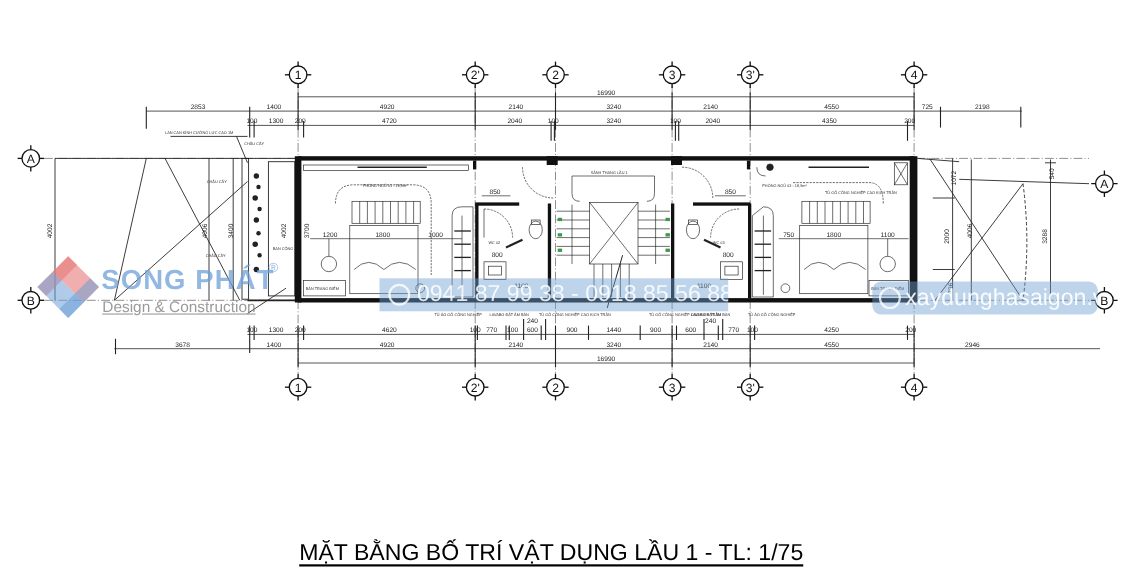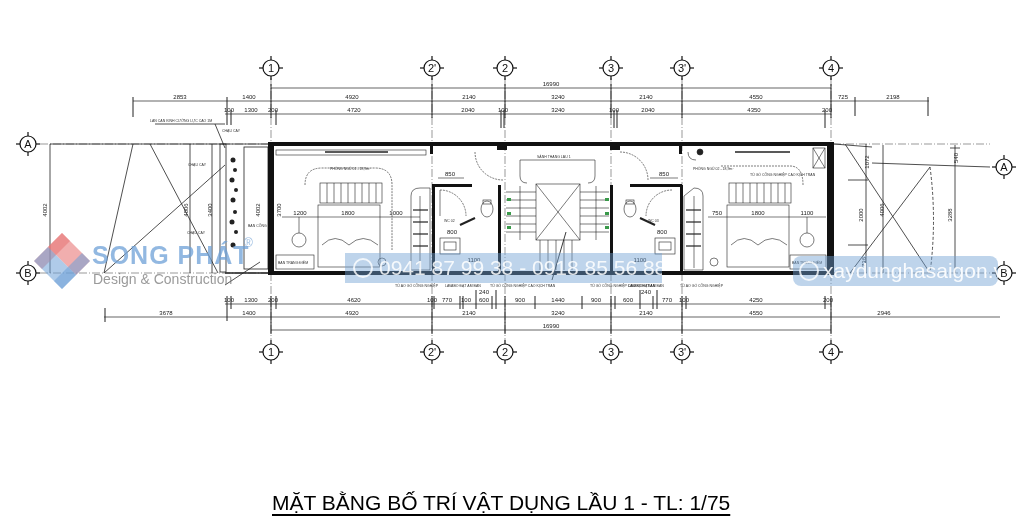--- a/index.html
+++ b/index.html
@@ -9,21 +9,21 @@
   .dimv { font-family:"Liberation Sans", sans-serif; font-size:6px; fill:#222; }
   .grid-label { font-family:"Liberation Sans", sans-serif; font-size:11px; fill:#111; }
   .room-lbl { font-family:"Liberation Sans", sans-serif; font-size:3.5px; fill:#333; }
   .title {
     position:absolute; left:272px; top:491px; font-size:21px; color:#000000;
     text-decoration:underline; text-underline-offset:4px; white-space:nowrap;
     font-family:"Liberation Sans", sans-serif;
   }
   .wm-logo { position:absolute; left:24px; top:228px; width:200px; height:70px; }
   .wm-brand { position:absolute; left:92px; top:241px; font-size:25px; font-weight:bold; color:rgba(110,160,215,0.75); letter-spacing:1px; font-family:"Liberation Sans", sans-serif; }
-  .wm-sub { position:absolute; left:93px; top:271px; font-size:14px; color:rgba(120,120,120,0.75); font-family:"Liberation Sans", sans-serif; }
+  .wm-sub { position:absolute; left:93px; top:271px; font-size:14px; color:rgba(120,120,120,0.75); font-family:"Liberation Sans", sans-serif;text-decoration:underline; }
   .wm-reg { position:absolute; left:244px; top:236px; font-size:12px; color:rgba(120,165,215,0.75); }
   .wm-phone { position:absolute; left:345px; top:253px; width:317px; height:30px; background:rgba(110,160,210,0.45); border-radius:0; color:rgba(255,255,255,0.85); font-size:21px; line-height:30px; padding-left:34px; box-sizing:border-box; white-space:nowrap; overflow:hidden; }
   .wm-phone .ic { position:absolute; left:8px; top:5px; width:20px; height:20px; border-radius:50%; border:2px solid rgba(255,255,255,0.8); box-sizing:border-box; }
   .wm-web { position:absolute; left:793px; top:256px; width:205px; height:30px; background:rgba(110,160,210,0.45); border-radius:8px; color:rgba(255,255,255,0.9); font-size:21px; line-height:30px; padding-left:30px; box-sizing:border-box; white-space:nowrap; overflow:hidden; }
   .wm-web .ic { position:absolute; left:6px; top:5px; width:20px; height:20px; border-radius:50%; border:2px solid rgba(255,255,255,0.8); box-sizing:border-box; }
 </style>
 </head>
 <body>
 
 <svg id="plan" viewBox="0 0 1024 529" xmlns="http://www.w3.org/2000/svg">

